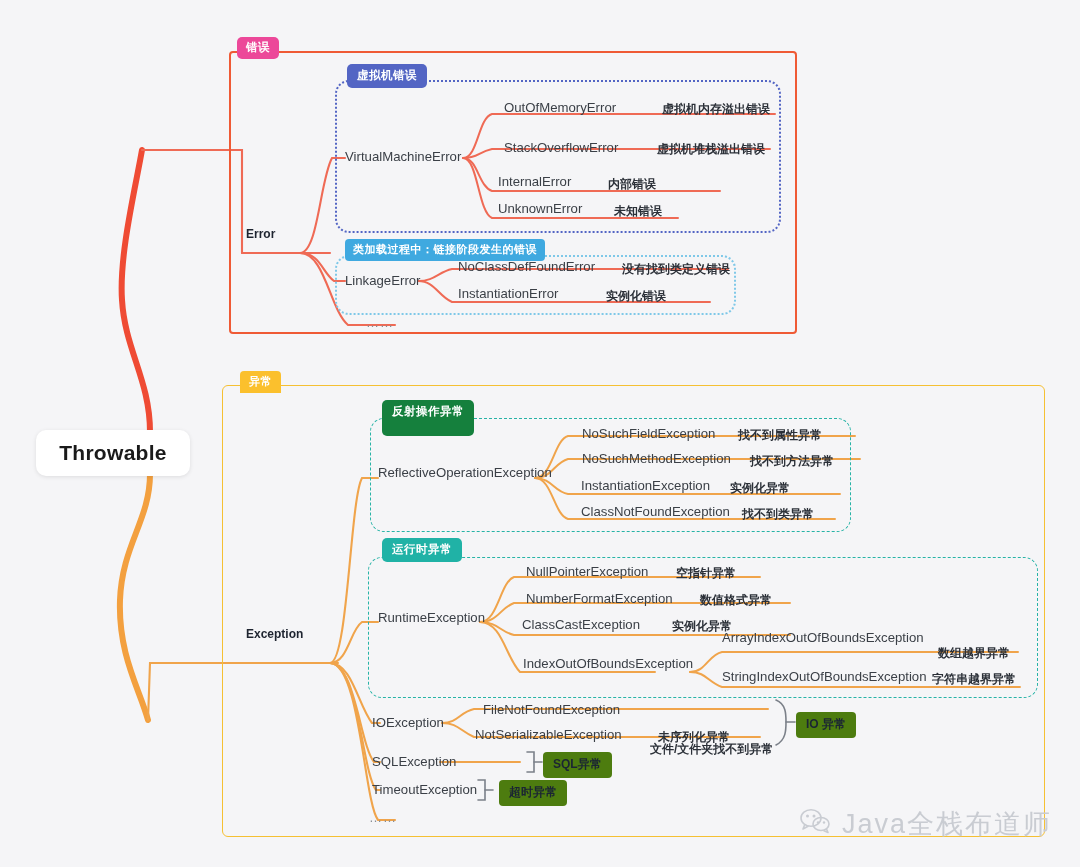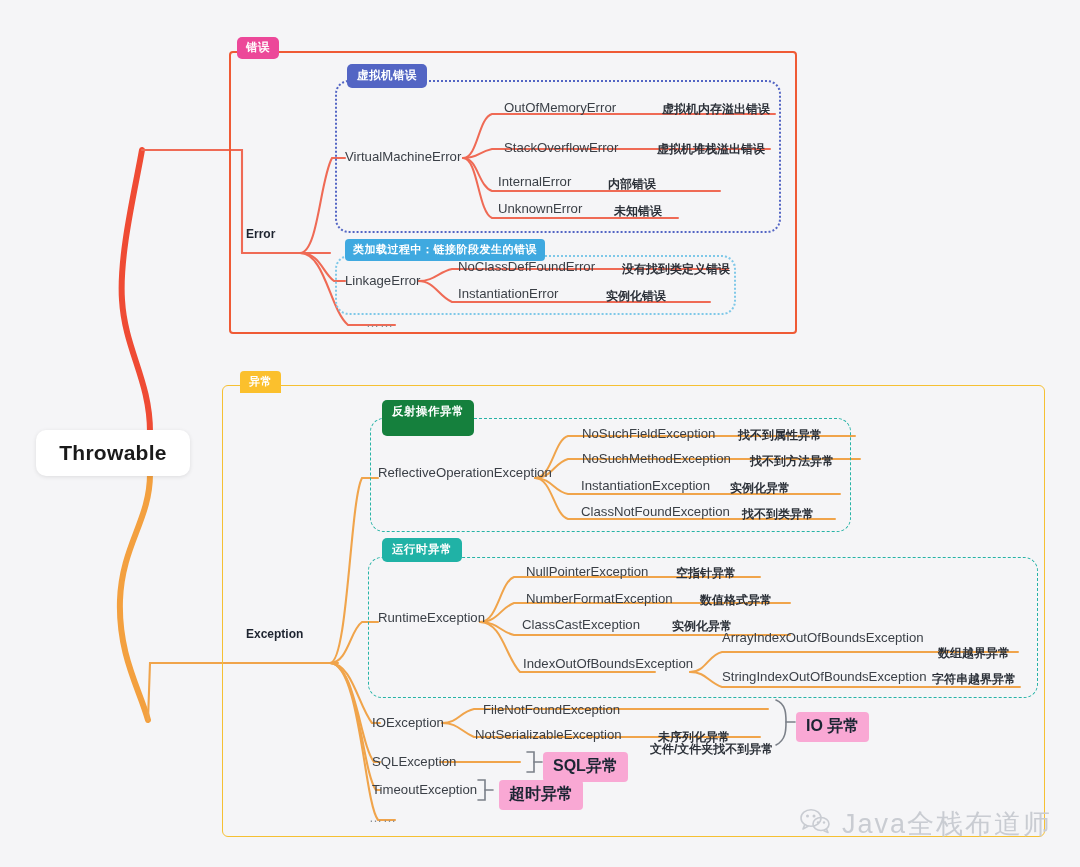--- a/index.html
+++ b/index.html
@@ -42,22 +42,22 @@
 
   
   .branch-title{position:absolute;font-weight:bold;font-size:12px;color:#1e2430;white-space:nowrap;}
 
   
   .node{position:absolute;font-size:13.2px;color:#3a3f46;white-space:nowrap;}
   .node-cn{position:absolute;font-size:12px;color:#2b3038;white-space:nowrap;font-weight:600;}
   .ellipsis{position:absolute;font-size:13px;color:#8a8f96;letter-spacing:1px;}
 
   
-  .badge{position:absolute;background:#f9a8d4;color:#1b2533;font-weight:bold;
-         font-size:16px;padding:4px 10px 5px;border-radius:4px;white-space:nowrap;}
+  .badge{position:absolute;background:#4d7c0f;color:#1b2533;font-weight:bold;
+         font-size:12px;padding:4px 10px 5px;border-radius:4px;white-space:nowrap;}
 
   
   .watermark{position:absolute;display:flex;align-items:center;gap:12px;
              color:#c9ccd2;font-size:27px;letter-spacing:2px;white-space:nowrap;}
   .wm-icon{display:inline-block;}
 </style>
 </head>
 <body>
 
 <div id="stage">

